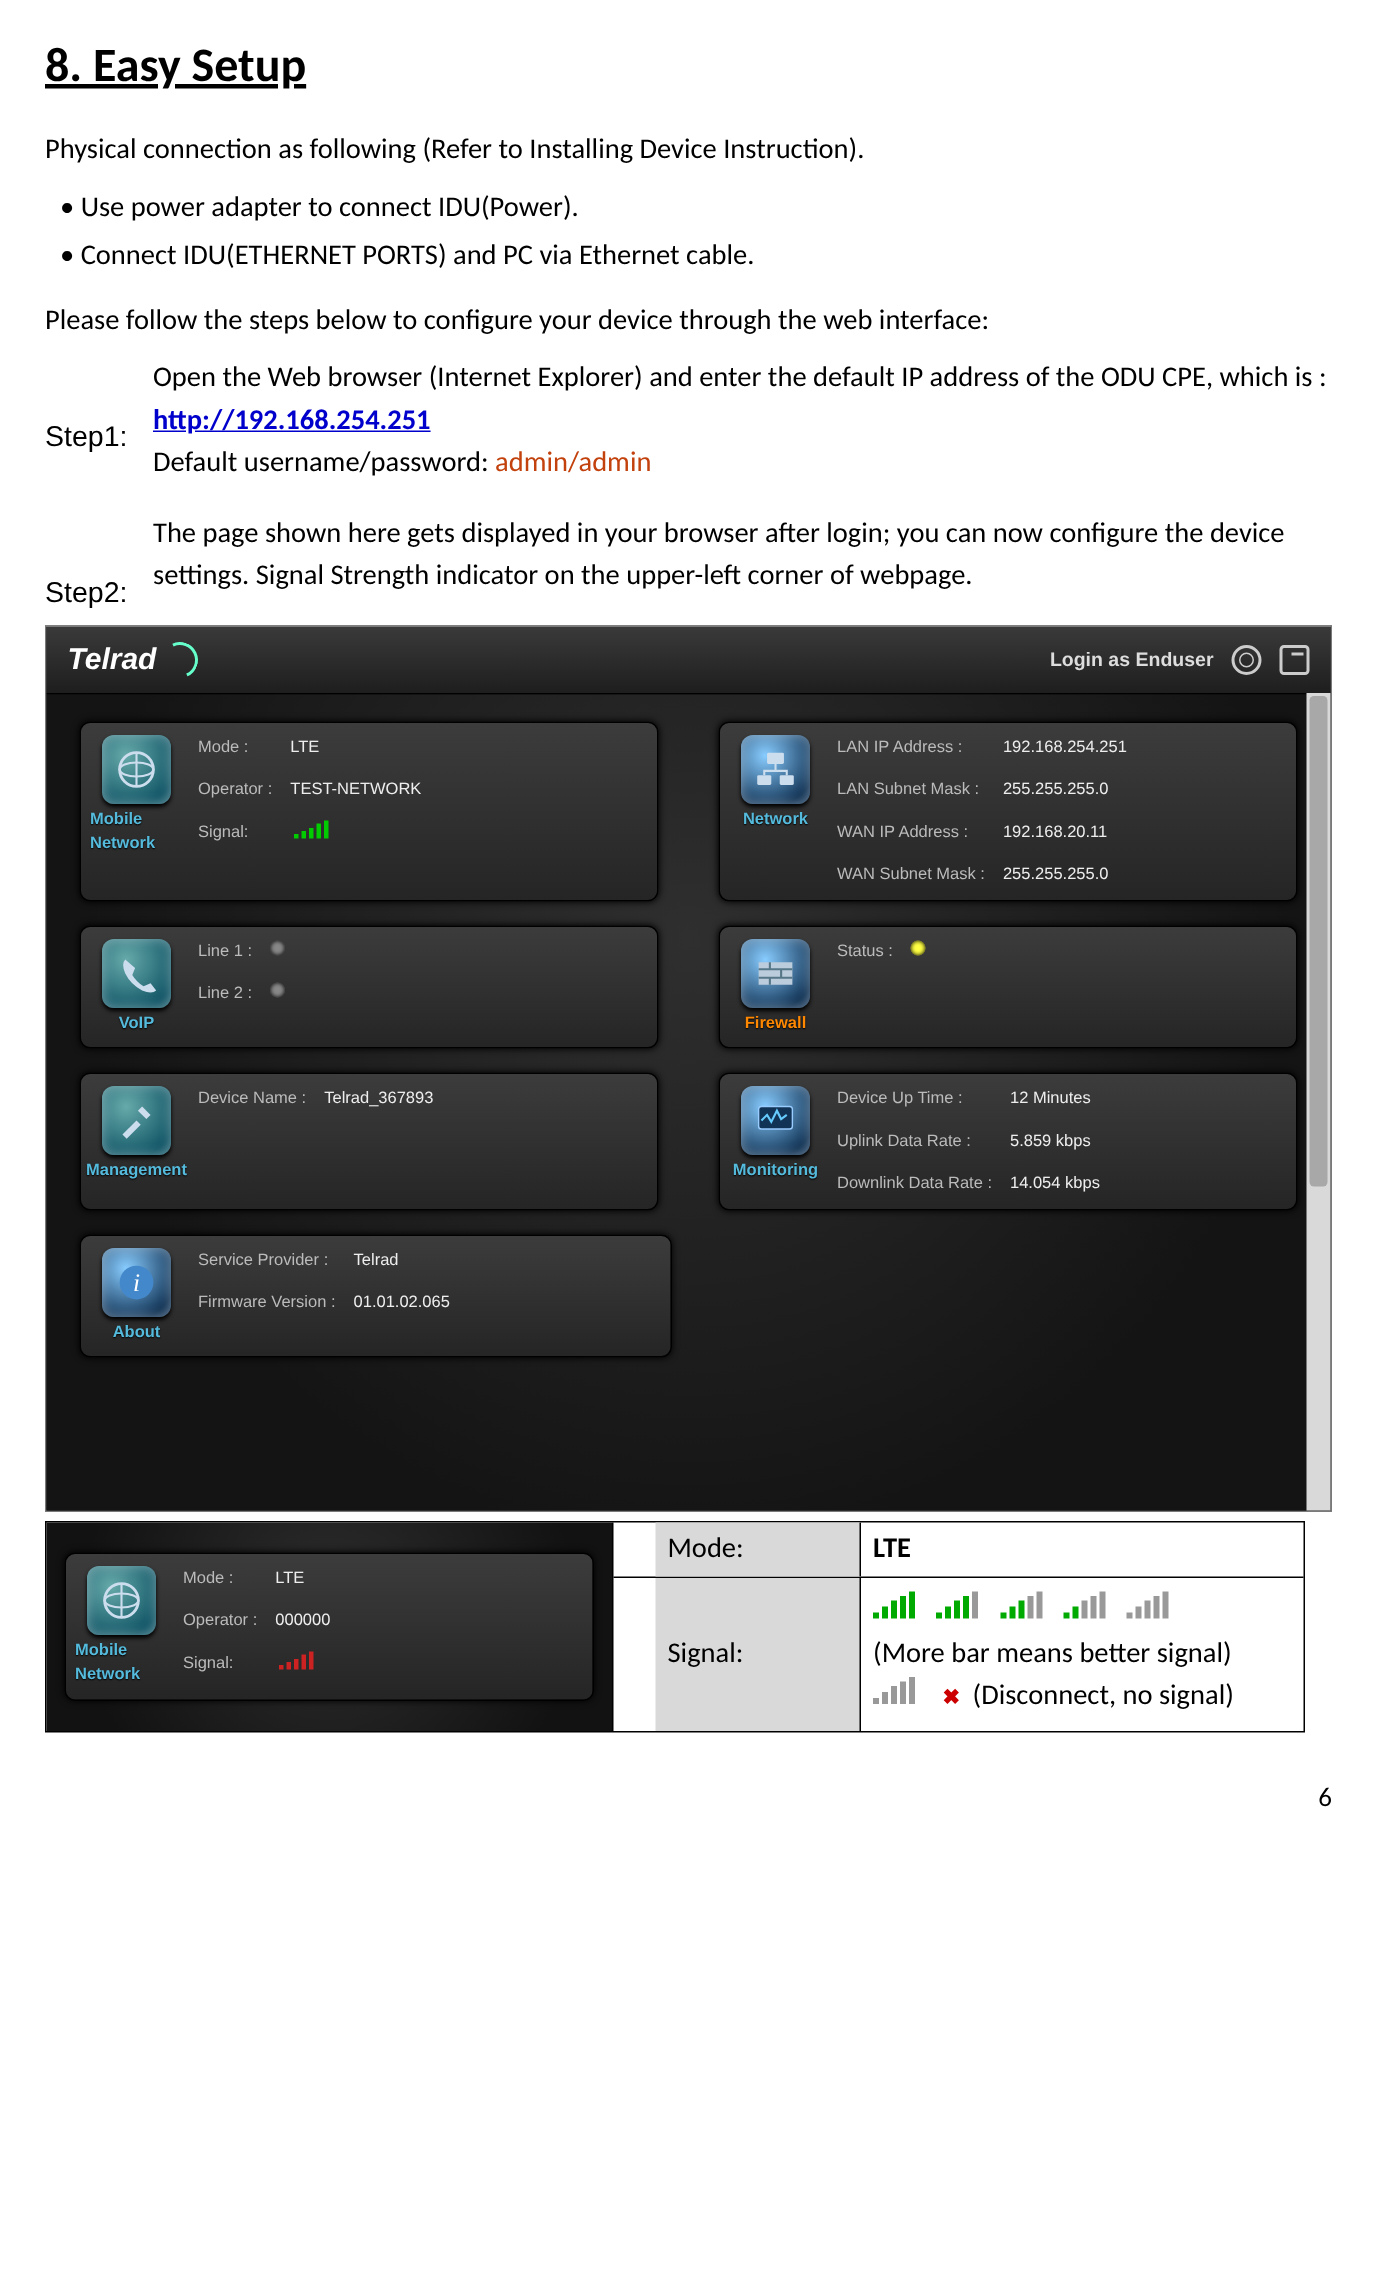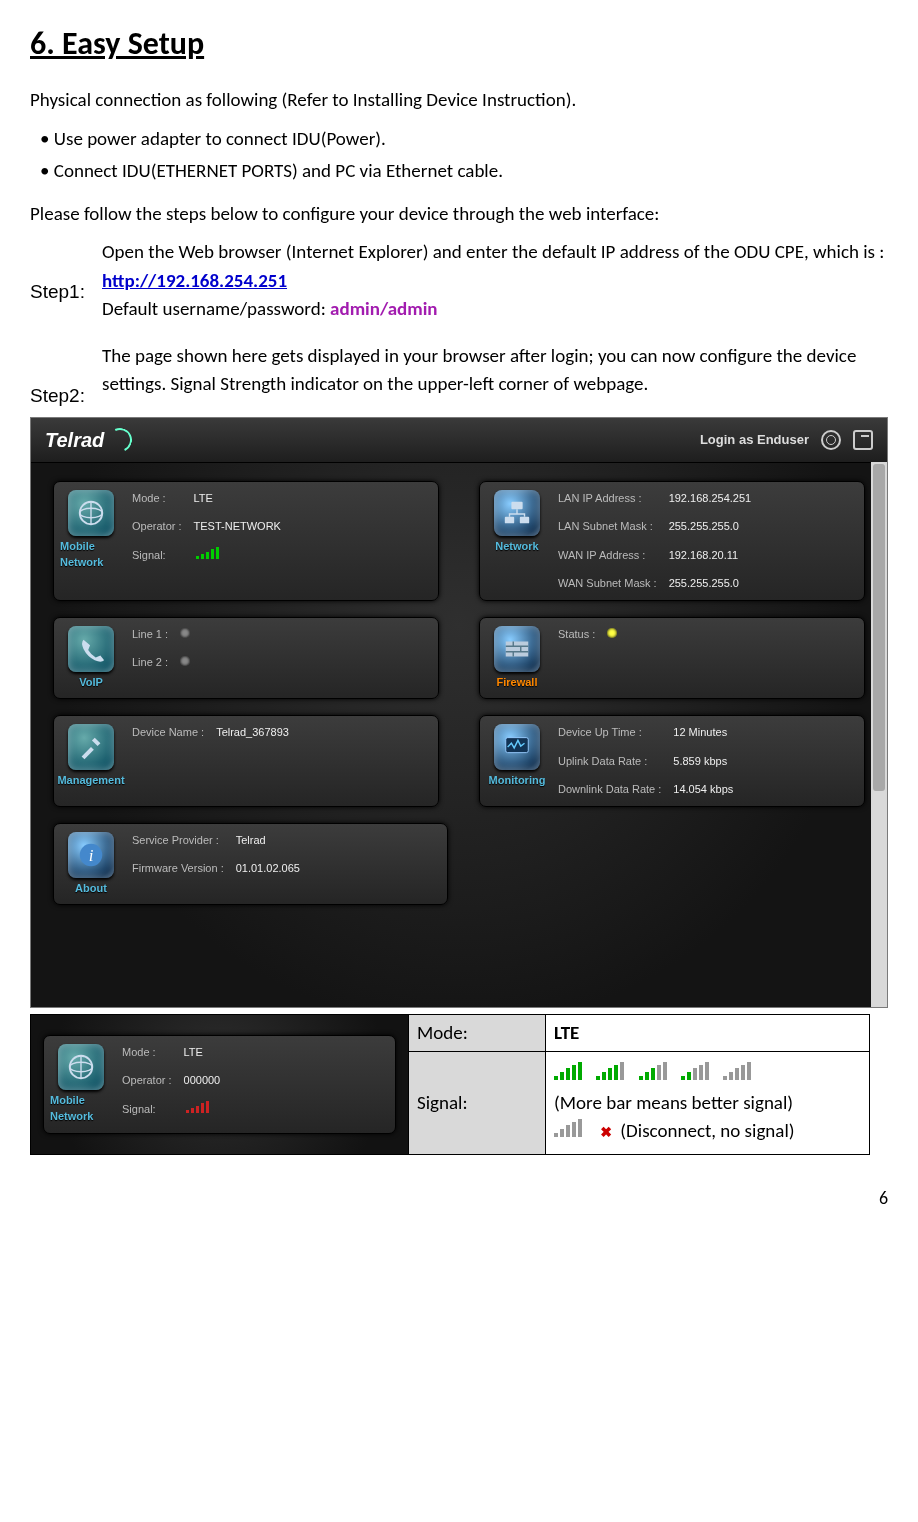--- a/index.html
+++ b/index.html
@@ -17,21 +17,21 @@
     font-weight: bold;
     text-decoration: underline;
     margin: 10px 0 18px 0;
   }
   p.intro { margin: 8px 0 10px 0; }
   .bullets { margin: 6px 0 14px 10px; }
   .bullets div { margin: 4px 0; }
   .step-label { font-weight: normal; float: left; width: 70px; font-family: Arial, sans-serif; margin-top: 40px;}
   .step-body { margin-left: 72px; margin-bottom: 18px;}
   a.ip-link { color: #0000cc; font-weight: bold; text-decoration: underline; }
-  .cred { color: #a21caf; font-weight: bold; }
+  .cred { color: #c2410c; font-weight: normal; }
 
   
   .shot {
     width: 858px;
     background: #111;
     margin-top: 16px;
     border: 1px solid #7a7a7a;
     position: relative;
     box-sizing: border-box;
   }
@@ -118,21 +118,21 @@
     width:378px;
     background: radial-gradient(circle at 50% 40%, #2d2d2d, #121212 80%);
     border-right:1px solid #000;
     display:flex; align-items:center; justify-content:center;
     padding:12px;
     box-sizing:border-box;
   }
   .btable-left .card { width:100%; min-height:74px;}
   .sigbars.red span{background:#c22;}
   .btable-right { flex:1; display:flex; flex-direction:column;}
-  .trow { display:flex; border-bottom:1px solid #000;}
+  .trow { display:flex; border-bottom:1px solid #000;padding-left:28px;}
   .trow:last-child{border-bottom:none;}
   .tcell-k {
     width:120px; padding:4px 8px; background:#d9d9d9; border-right:1px solid #000;
     font-size:19px;
   }
   .tcell-v { flex:1; padding:4px 8px; font-size:19px;}
   .tcell-v.signal { padding:8px 8px;}
   .minibars { display:inline-flex; gap:2px; align-items:flex-end; height:18px; margin-right:10px;}
   .minibars span{width:4px;}
   .mb5 span:nth-child(1){height:4px;background:#0a0;} .mb5 span:nth-child(2){height:8px;background:#0a0;}
@@ -152,21 +152,21 @@
   .mb1 span:nth-child(5){height:18px;background:#999;}
   .mb0 { position:relative;}
   .mb0 span{height:4px;background:#999;} .mb0 span:nth-child(2){height:8px;}
   .mb0 span:nth-child(3){height:12px;} .mb0 span:nth-child(4){height:15px;} .mb0 span:nth-child(5){height:18px;}
   .redx { color:#c00; font-weight:bold; font-size:14px; margin:0 4px;}
   .pagenum { text-align:right; margin-top:30px; font-size:18px;}
 </style>
 </head>
 <body>
 
-<h1 class="section-title">6. Easy Setup</h1>
+<h1 class="section-title">8. Easy Setup</h1>
 
 <p class="intro">Physical connection as following (Refer to Installing Device Instruction).</p>
 
 <div class="bullets">
   <div>• Use power adapter to connect IDU(Power).</div>
   <div>• Connect IDU(ETHERNET PORTS) and PC via Ethernet cable.</div>
 </div>
 
 <p class="intro">Please follow the steps below to configure your device through the web interface:</p>
 

